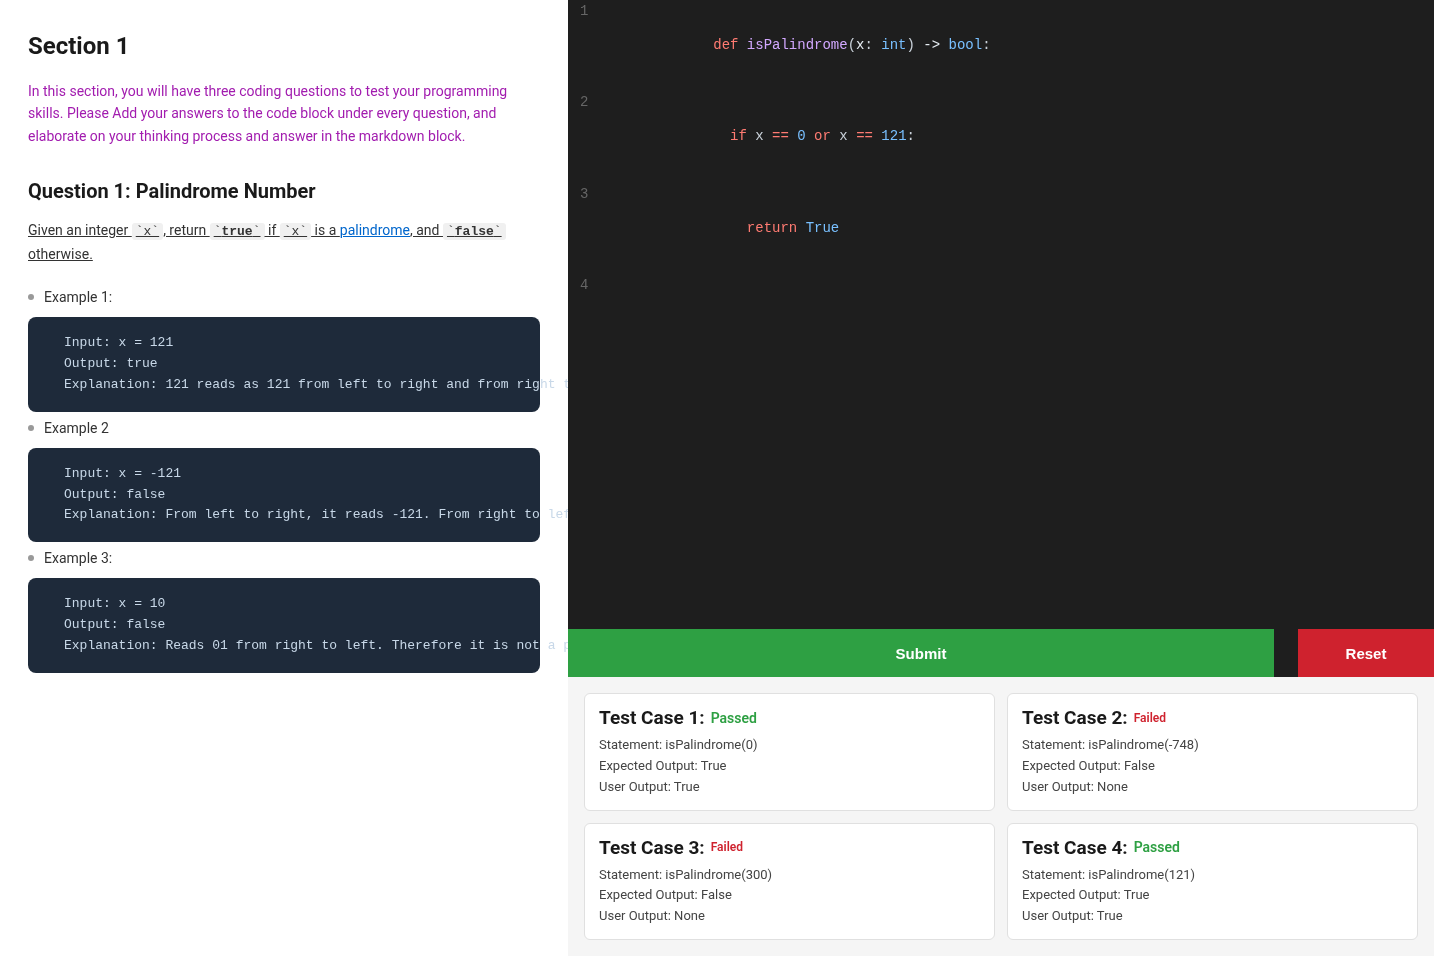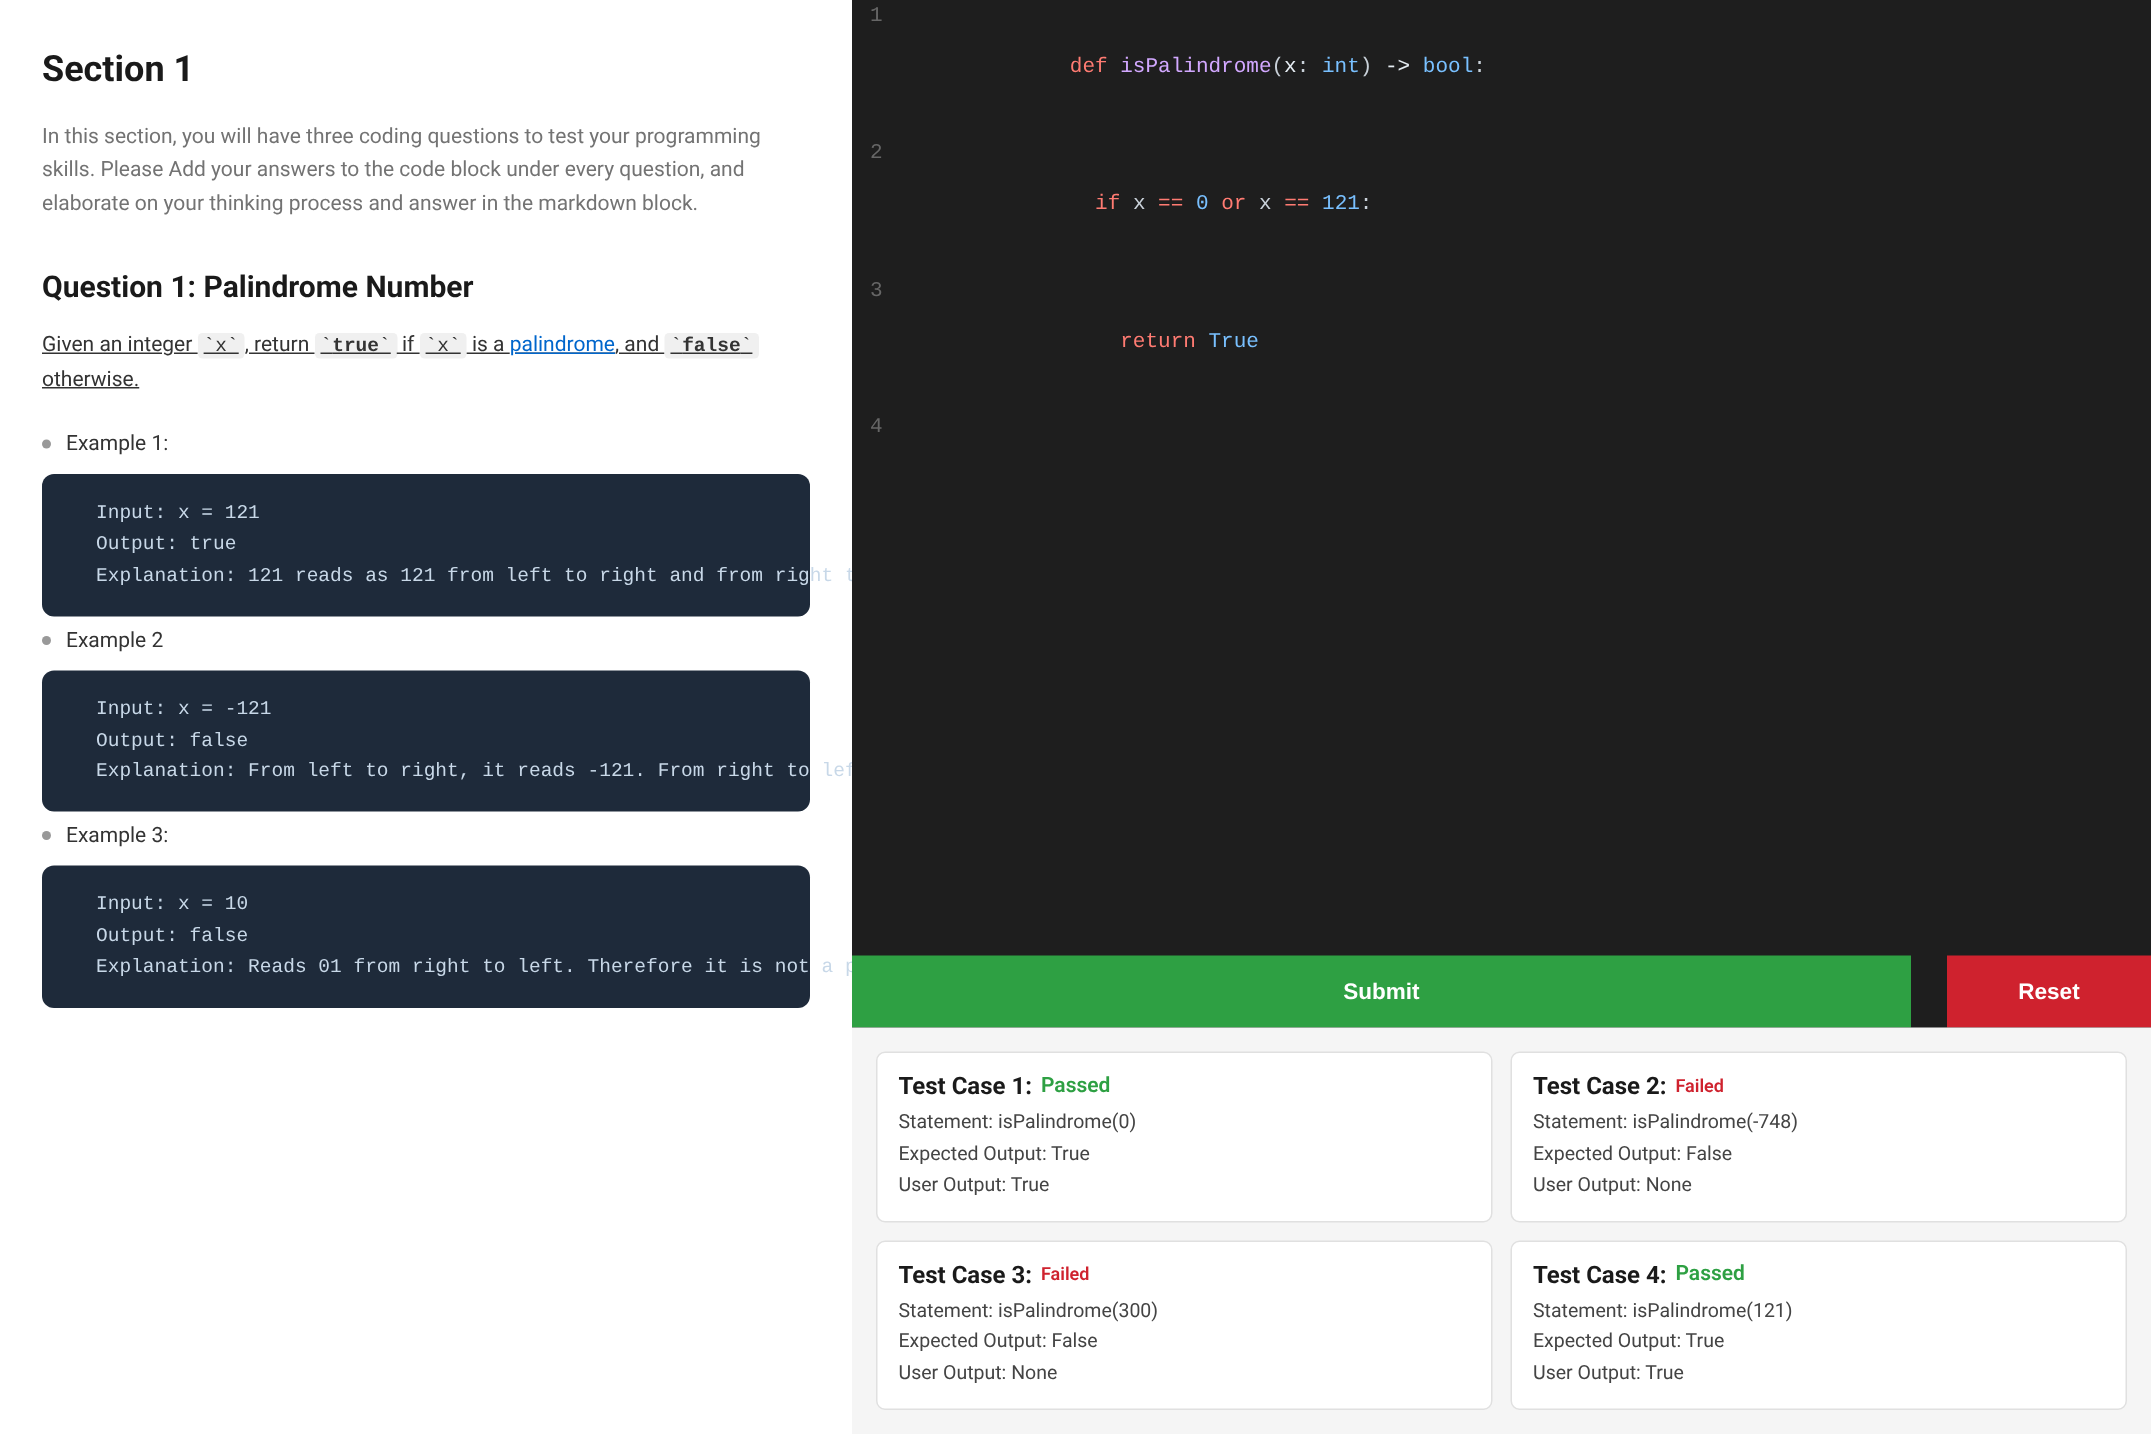--- a/index.html
+++ b/index.html
@@ -28,21 +28,21 @@
 
     .section-title {
       font-size: 24px;
       font-weight: 700;
       margin-bottom: 20px;
       color: #1a1a1a;
     }
 
     .section-intro {
       font-size: 14px;
-      color: #737373;
+      color: #a21caf;
       line-height: 1.6;
       margin-bottom: 32px;
     }
 
     .question-title {
       font-size: 20px;
       font-weight: 700;
       color: #1a1a1a;
       margin-bottom: 16px;
     }
@@ -200,21 +200,21 @@
 
     .test-card-header {
       display: flex;
       align-items: center;
       gap: 6px;
       margin-bottom: 6px;
     }
 
     .test-label {
       font-weight: 700;
-      font-size: 16px;
+      font-size: 19px;
       color: #1a1a1a;
     }
 
     .status-passed {
       color: #2ea043;
       font-weight: 600;
       font-size: 14px;
     }
 
     .status-failed {

